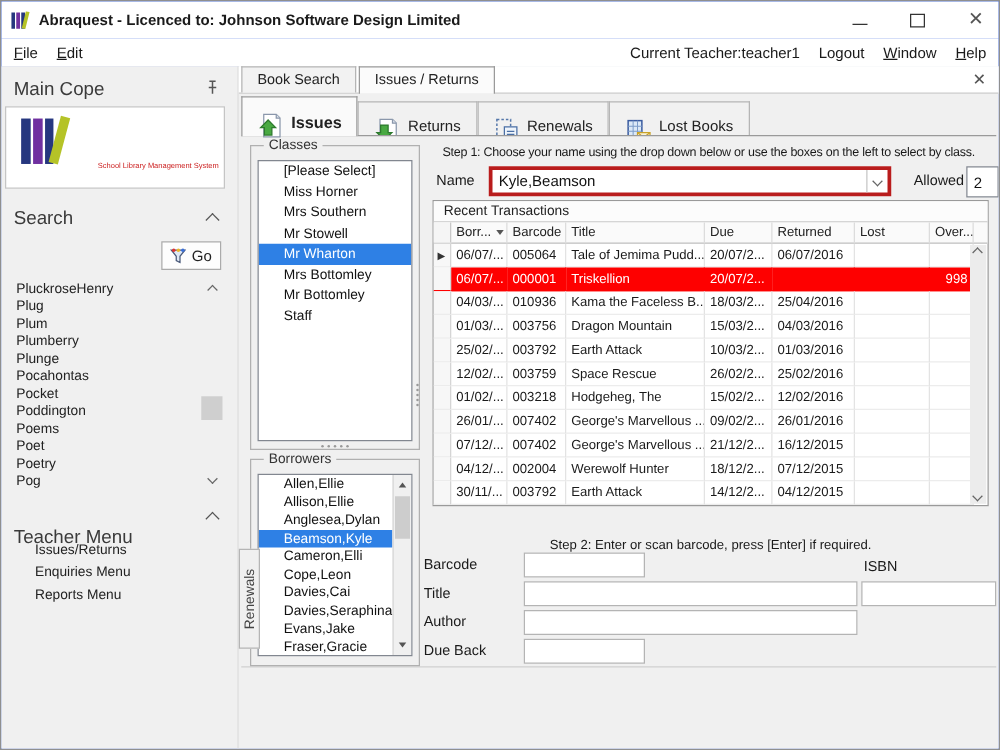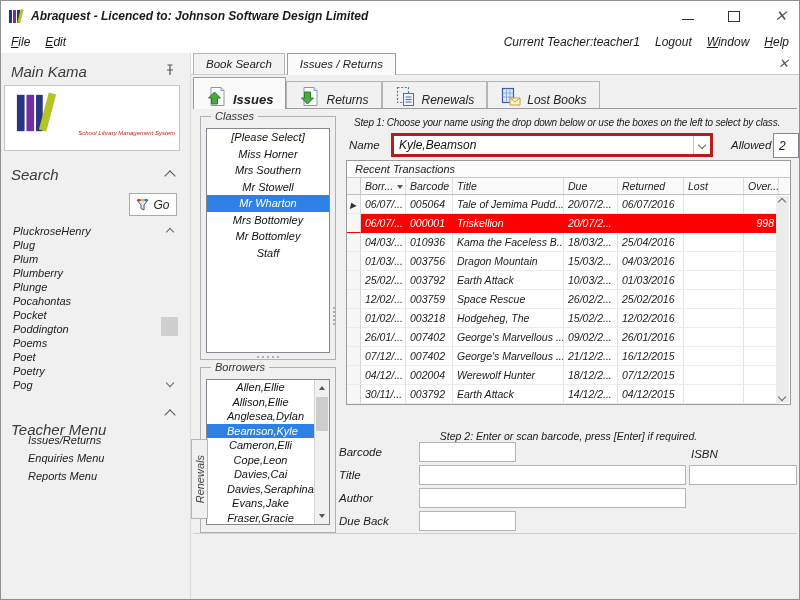--- a/index.html
+++ b/index.html
@@ -1,17 +1,17 @@
 <!DOCTYPE html>
 <html><head>
 <meta charset="utf-8">
 <style>
   html,body{margin:0;padding:0;background:#777;}
   *{box-sizing:border-box;font-family:"Liberation Sans",sans-serif;}
-  .window{position:relative;width:800px;height:600px;background:#1d4ed8;border:1px solid #8f8f8f;overflow:hidden;font-style:italic;}
+  .window{position:relative;width:800px;height:600px;background:#1d4ed8;border:1px solid #8f8f8f;overflow:hidden;}
 
   
   .titlebar{height:30px;display:flex;align-items:center;padding:0 12px 0 8px;background:#fff;}
   .title-text{font-size:12px;font-weight:700;color:#1a1a1a;margin-left:7px;}
   .win-controls{margin-left:auto;display:flex;align-items:center;gap:34px;}
   .wc{width:12px;height:12px;position:relative;cursor:default;}
   .wc-min{border-bottom:1.5px solid #333;height:8px;}
   .wc-max{border:1.5px solid #333;height:11px;}
   .wc-close{color:#555;font-size:15px;line-height:12px;width:auto;}
 
@@ -52,26 +52,26 @@
   .teacher-list{position:absolute;left:27px;top:378px;}
   .titem{font-size:11px;line-height:18px;color:#222;cursor:default;}
 
   
   .content{position:relative;flex:1;background:#f0f0f0;}
   .tabstrip{position:absolute;top:0;left:0;right:0;height:22px;background:#fff;border-bottom:1px solid #c9c9c9;display:flex;align-items:flex-end;padding-left:2px;}
   .tab{font-size:11.5px;color:#222;padding:4px 12px 4px;border:1px solid #b5b5b5;border-bottom:none;background:#f2f2f2;margin-right:2px;cursor:default;}
   .tab.active{background:#fbfbfb;border-color:#9a9a9a;margin-bottom:-1px;padding-bottom:5px;font-weight:400;}
   .tabarea-close{position:absolute;right:10px;top:4px;color:#555;font-size:13px;line-height:13px;cursor:default;}
   .subtabstrip{position:absolute;top:24px;left:2px;height:32px;display:flex;align-items:flex-end;}
-  .subtab{display:flex;align-items:flex-end;gap:6px;font-size:12px;color:#222;padding:2px 12px;border:1px solid #b5b5b5;border-bottom:none;background:#f1f1f1;height:28px;cursor:default;}
+  .subtab{display:flex;align-items:flex-start;gap:6px;font-size:12px;color:#222;padding:12px 12px;border:1px solid #b5b5b5;border-bottom:none;background:#f1f1f1;height:28px;cursor:default;}
   .subtab.active{background:#fafafa;border-color:#9a9a9a;height:32px;font-weight:700;font-size:13px;z-index:3;}
   .panel{position:absolute;top:55px;left:2px;right:2px;height:426px;background:#f0f0f0;border-top:1px solid #9a9a9a;border-bottom:1px solid #cfcfcf;}
 
   
-  .groupbox{position:absolute;border:1px solid #b0b0b0;text-align:center;}
+  .groupbox{position:absolute;border:1px solid #b0b0b0;}
   .groupbox .legend{position:absolute;top:-7px;left:10px;background:#f0f0f0;padding:0 4px;font-size:11px;color:#333;}
   .gb-classes{left:7px;top:7px;width:136px;height:244px;}
   .gb-borrowers{left:7px;top:258px;width:136px;height:166px;}
   .listbox{position:absolute;left:5px;top:11px;right:5px;bottom:6px;background:#fff;border:1px solid #828790;overflow:hidden;}
   .litem{font-size:11px;padding:1px 20px;color:#111;white-space:nowrap;cursor:default;}
   .lb-classes .litem{line-height:14.5px;}
   .lb-borrowers .litem{line-height:12.5px;}
   .litem.selected{background:#2E80E5;color:#fff;}
   .lb-borrowers{bottom:7px;}
   .scrollbar-v{position:absolute;top:0;right:0;bottom:0;width:15px;background:#f0f0f0;border-left:1px solid #d5d5d5;}
@@ -160,21 +160,21 @@
       <span>Current Teacher:teacher1</span>
       <span>Logout</span>
       <span><u>W</u>indow</span>
       <span><u>H</u>elp</span>
     </span>
   </div>
 
   <div class="body">
 
     <div class="sidebar">
-      <div class="side-hdr hdr-main">Main Kama</div>
+      <div class="side-hdr hdr-main">Main Cope</div>
       <svg class="pin" width="10" height="12" viewBox="0 0 10 12">
         <path d="M2.5 1 h5 M5 1 v5 M2 6 h6 M5 6 v5" stroke="#555" stroke-width="1.2" fill="none"></path>
       </svg>
 
       <div class="logo-box">
         <svg class="logo-bars" width="46" height="46" viewBox="0 0 46 46">
           <rect x="2" y="4" width="8" height="38" fill="#26377f"></rect>
           <rect x="12" y="4" width="8" height="38" fill="#7030a0"></rect>
           <rect x="22" y="4" width="7" height="38" fill="#26377f"></rect>
           <rect x="30" y="2" width="8" height="40" fill="#b5c327" transform="rotate(15 34 22)"></rect>

